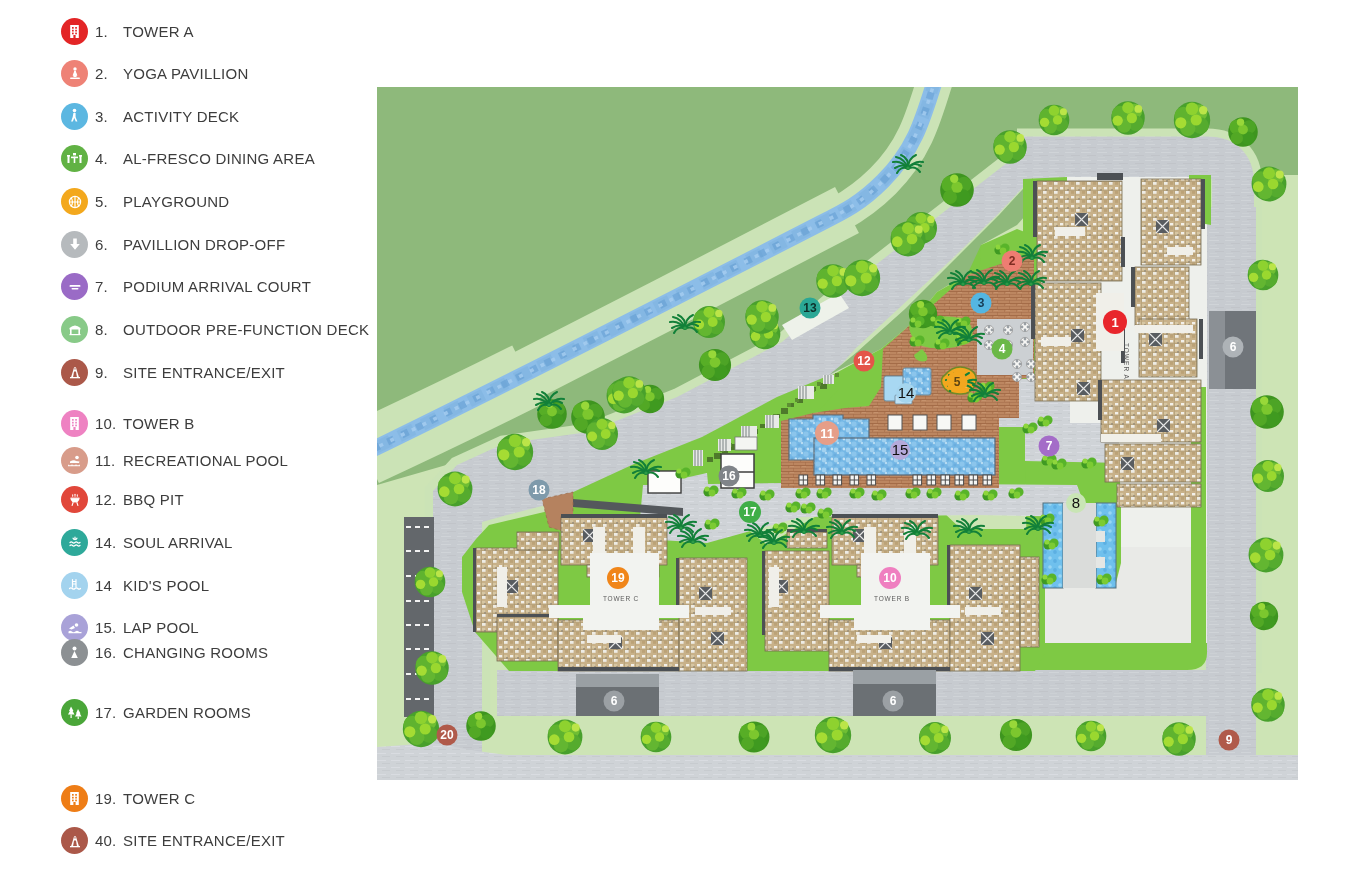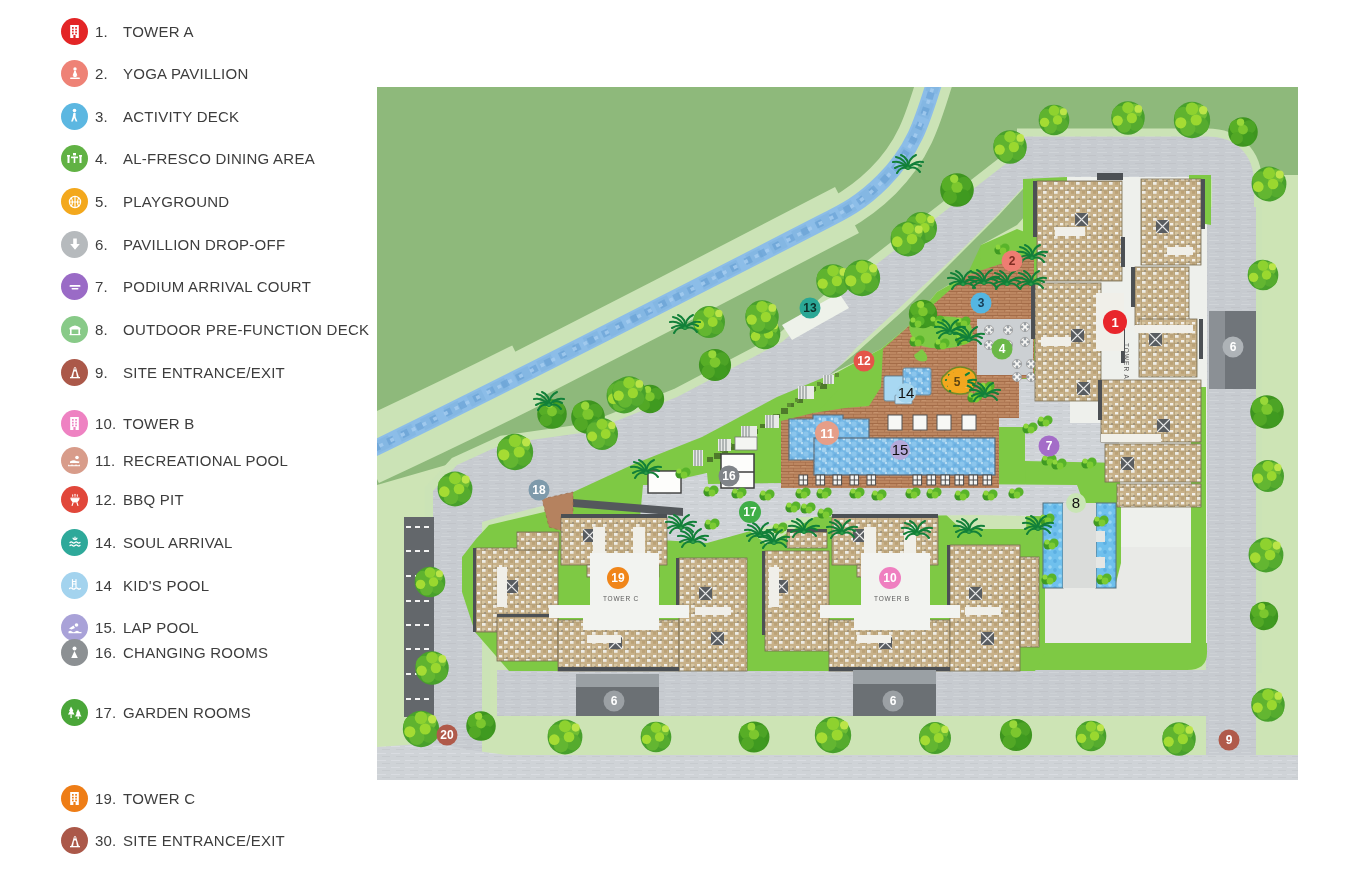--- a/index.html
+++ b/index.html
@@ -292,21 +292,21 @@
       <span class="ic" style="background:#ab5849">
         <svg width="16" height="16" viewBox="0 0 16 16">
           <g fill="#fff">
             <path d="M4 13.5 L7.2 3 h0.6 L6 13.5 Z"></path>
             <path d="M12 13.5 L8.8 3 h-0.6 L10 13.5 Z"></path>
             <path d="M7 5.5 h2 l0.4 2 h-2.8 z"></path>
             <rect x="3" y="13" width="10" height="1.3"></rect>
           </g>
         </svg>
       </span>
-      <span class="num">30.</span>
+      <span class="num">40.</span>
       <span class="lbl">SITE ENTRANCE/EXIT</span>
     </div>
 
 </div>
 
 <svg id="map" viewBox="0 0 921 693" preserveAspectRatio="none">
 <defs>
 <pattern id="roadtex" width="16" height="8" patternUnits="userSpaceOnUse">
  <rect width="16" height="8" fill="#c7cbd0"></rect>
  <rect y="1" width="10" height="1" fill="#d2d6da" opacity="0.8"></rect>

